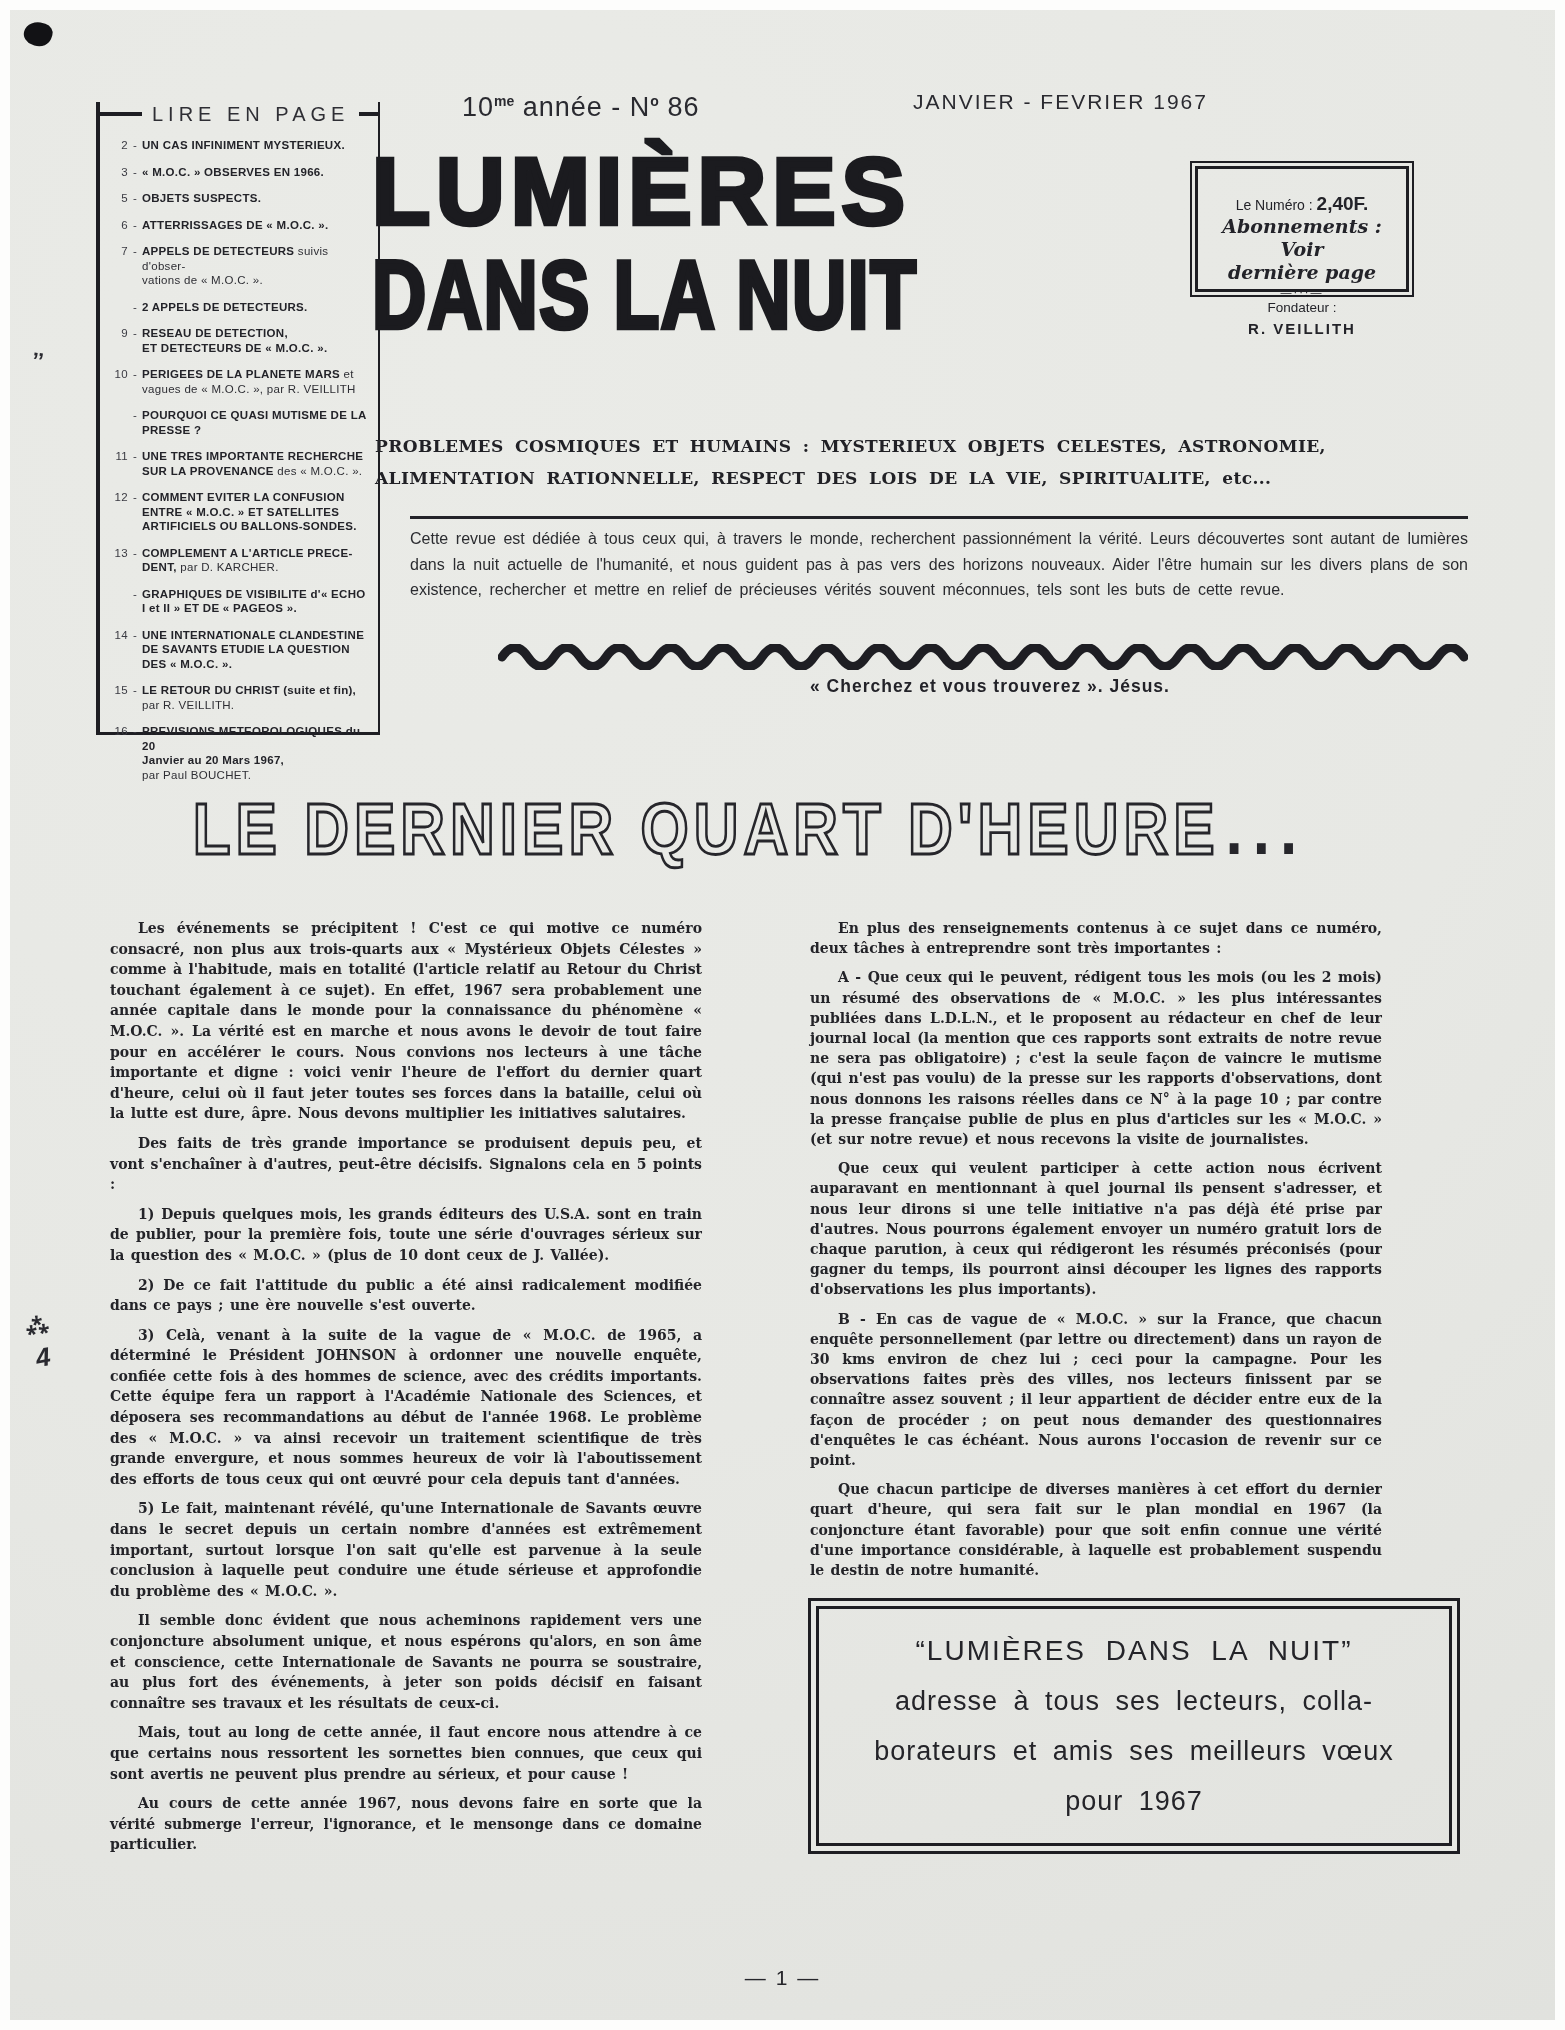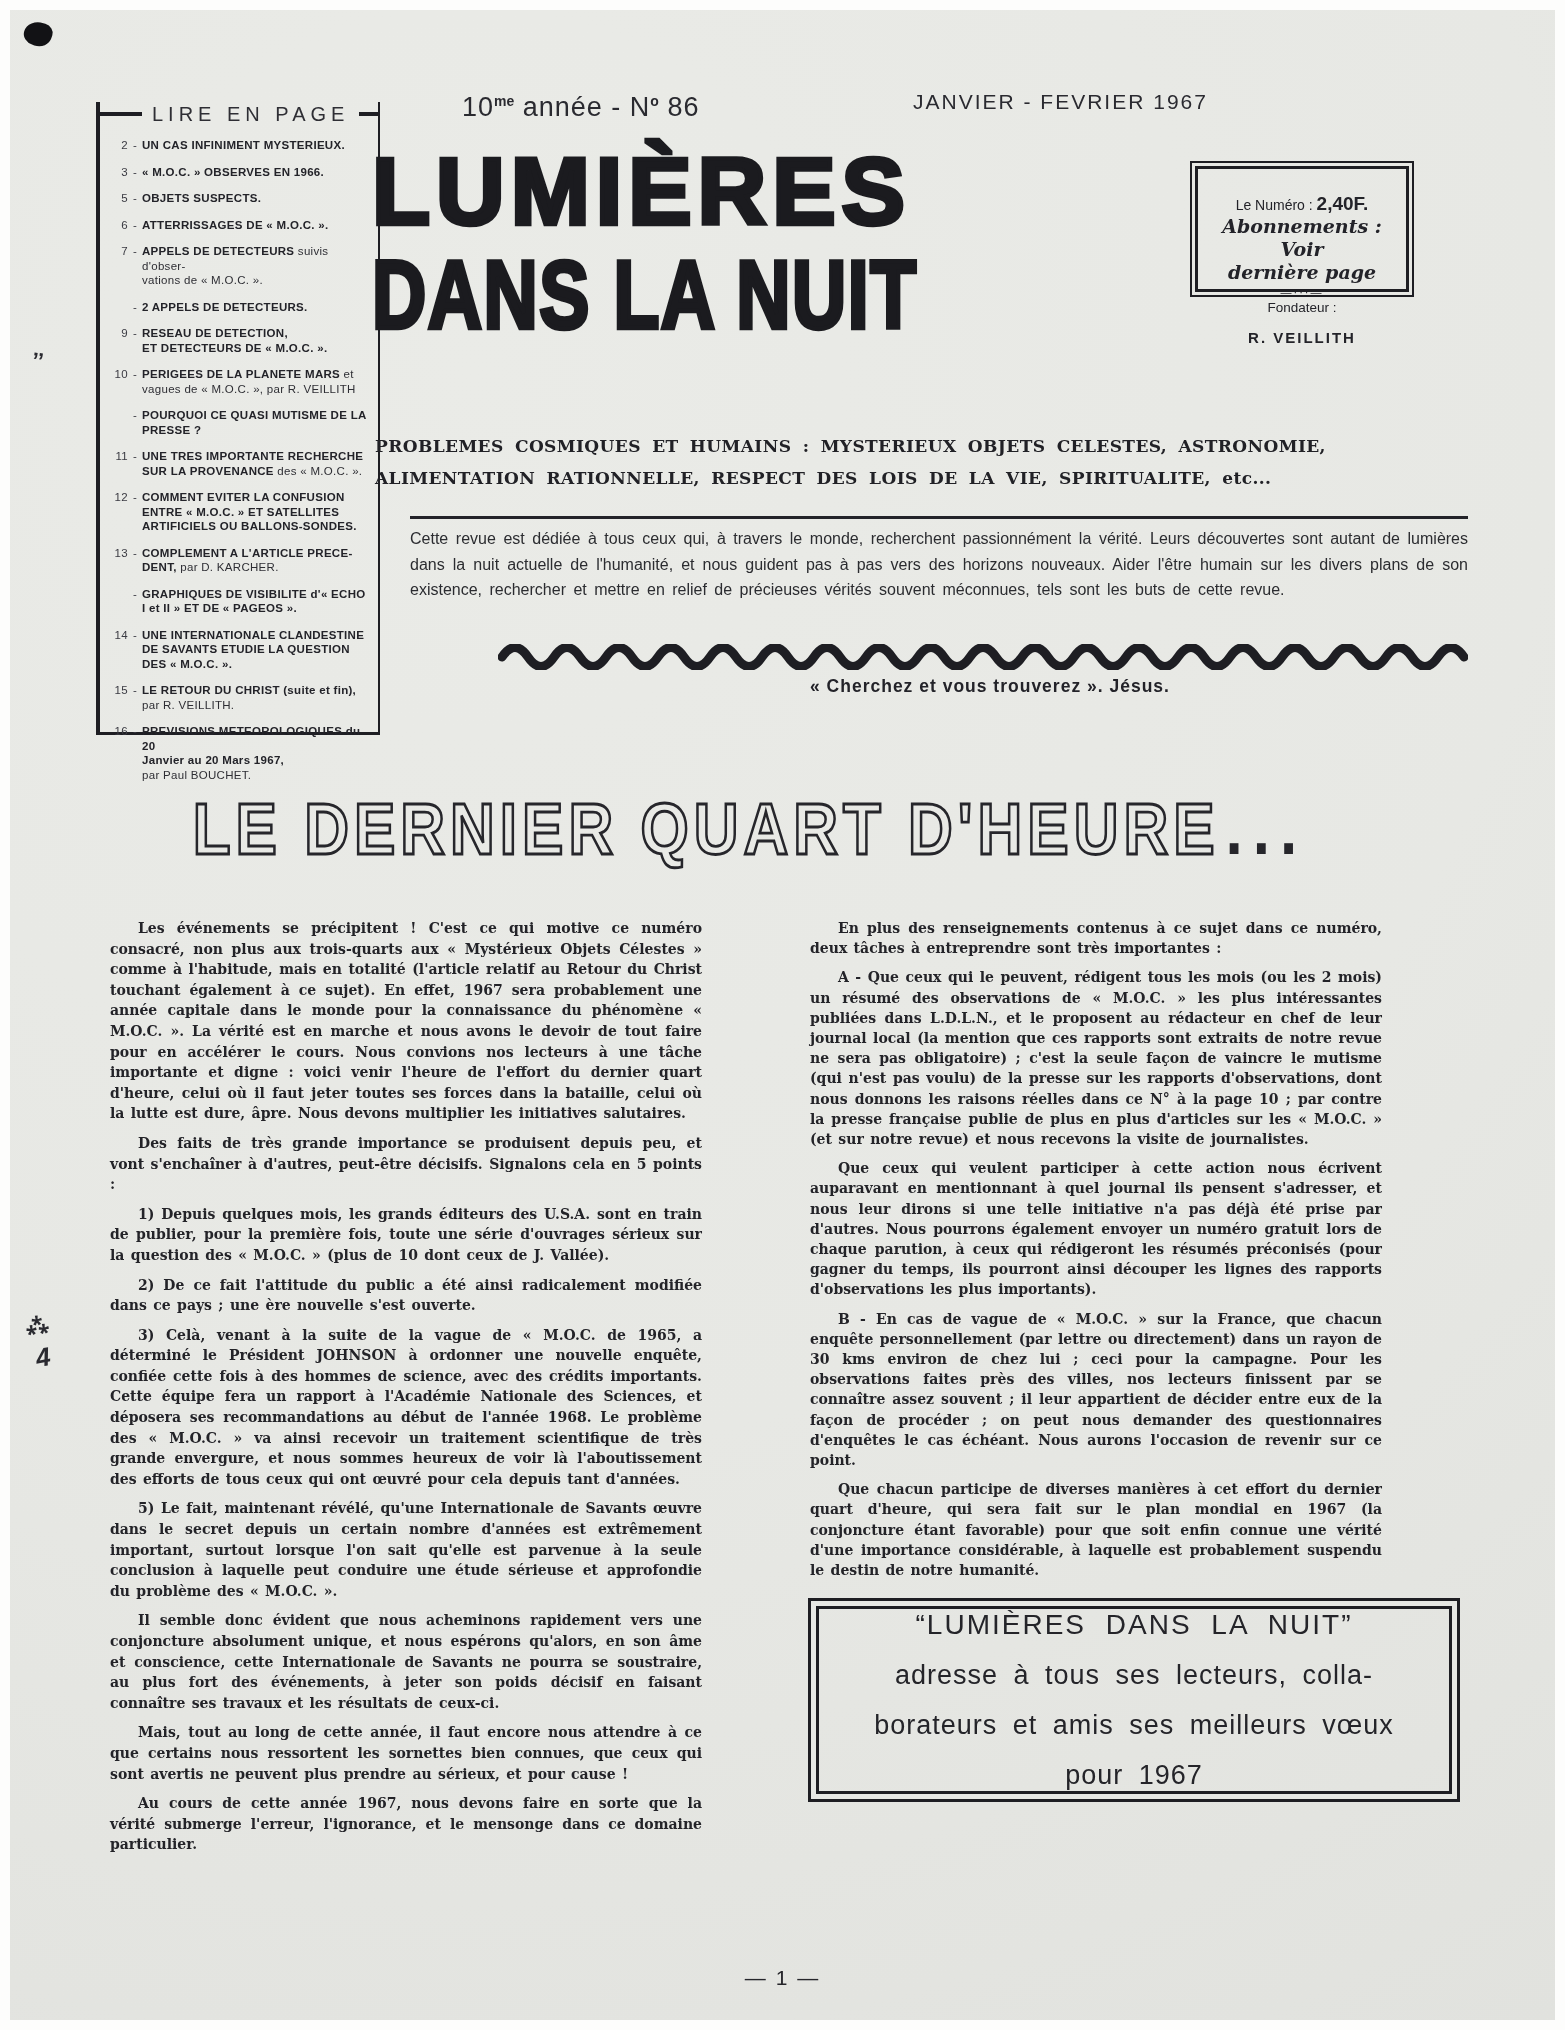--- a/index.html
+++ b/index.html
@@ -55,21 +55,21 @@
   .price-box{
     left:1185px;top:156px;width:214px;height:126px;box-sizing:border-box;
     border:3px solid #1e1e23;box-shadow:0 0 0 3px #e7e8e4,0 0 0 5px #1e1e23;
     text-align:center;padding-top:24px;
   }
   .pb-numero{font-size:14px;color:#232329;}
   .pb-numero .pb-value{font-size:19px;font-weight:bold;}
   .pb-script{font-family:"DejaVu Serif", serif;font-style:italic;font-weight:bold;font-size:19px;line-height:23px;color:#232329;}
   .pb-div{font-size:11px;line-height:12px;margin:2px 0;letter-spacing:2px;}
   .pb-fond{font-size:13.5px;margin-top:2px;color:#232329;}
-  .pb-name{font-size:15px;font-weight:bold;letter-spacing:2px;margin-top:14px;color:#232329;}
+  .pb-name{font-size:15px;font-weight:bold;letter-spacing:2px;margin-top:5px;color:#232329;}
 
   
   .tagline{left:365px;top:420px;width:780px;text-align:center;font-family:"DejaVu Serif", serif;font-weight:bold;color:#212126;}
   .tag-l{font-size:17px;line-height:32px;word-spacing:5px;letter-spacing:0.4px;white-space:nowrap;}
 
   
   .intro-rule{left:400px;top:506px;width:1058px;height:3px;background:#232329;}
   .intro{left:400px;top:516px;width:1058px;font-size:16px;line-height:25.5px;text-align:justify;word-spacing:3px;color:#2b2c30;}
 
   
@@ -86,21 +86,21 @@
   .headline .hl-dots{color:#26262b;letter-spacing:10px;margin-left:6px;}
 
   
   .col{font-family:"DejaVu Serif", serif;font-weight:bold;font-size:14px;line-height:20.6px;text-align:justify;color:#232328;word-spacing:1.5px;}
   .col p{margin:0 0 9px 0;text-indent:28px;}
   .col-left{left:100px;top:908px;width:592px;}
   .col-right{left:800px;top:908px;width:572px;line-height:20.2px;}
 
   
   .wishes-box{
-    left:806px;top:1596px;width:636px;height:188px;box-sizing:border-box;
+    left:806px;top:1596px;width:636px;height:240px;box-sizing:border-box;
     border:3px solid #1e1e23;box-shadow:0 0 0 5px #e7e8e4,0 0 0 8px #1e1e23;
     display:flex;flex-direction:column;justify-content:center;align-items:center;
     color:#242429;
   }
   .wish-line{font-size:27px;line-height:50px;letter-spacing:1px;word-spacing:7px;white-space:nowrap;}
   .wish-title{font-size:28px;letter-spacing:2px;word-spacing:10px;}
 
   
   .page-number{left:0;top:1956px;width:1545px;text-align:center;font-size:21px;letter-spacing:2px;color:#26262b;}
 </style>

